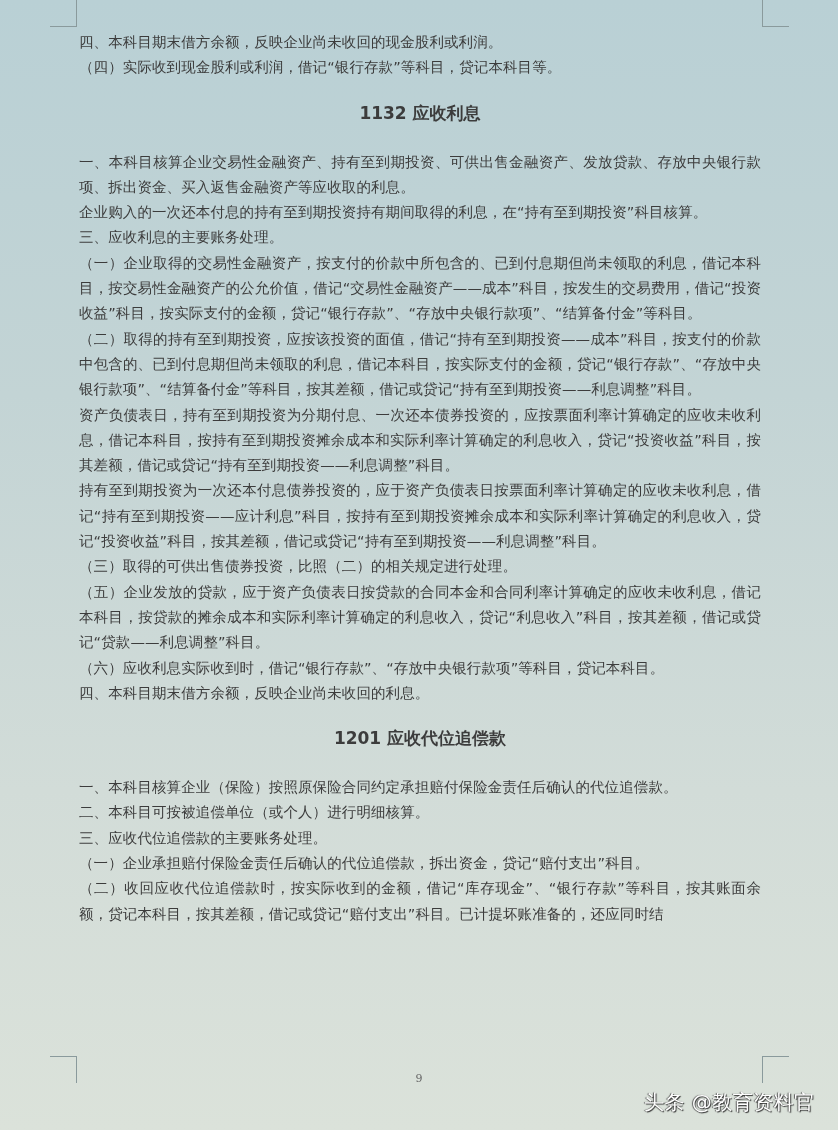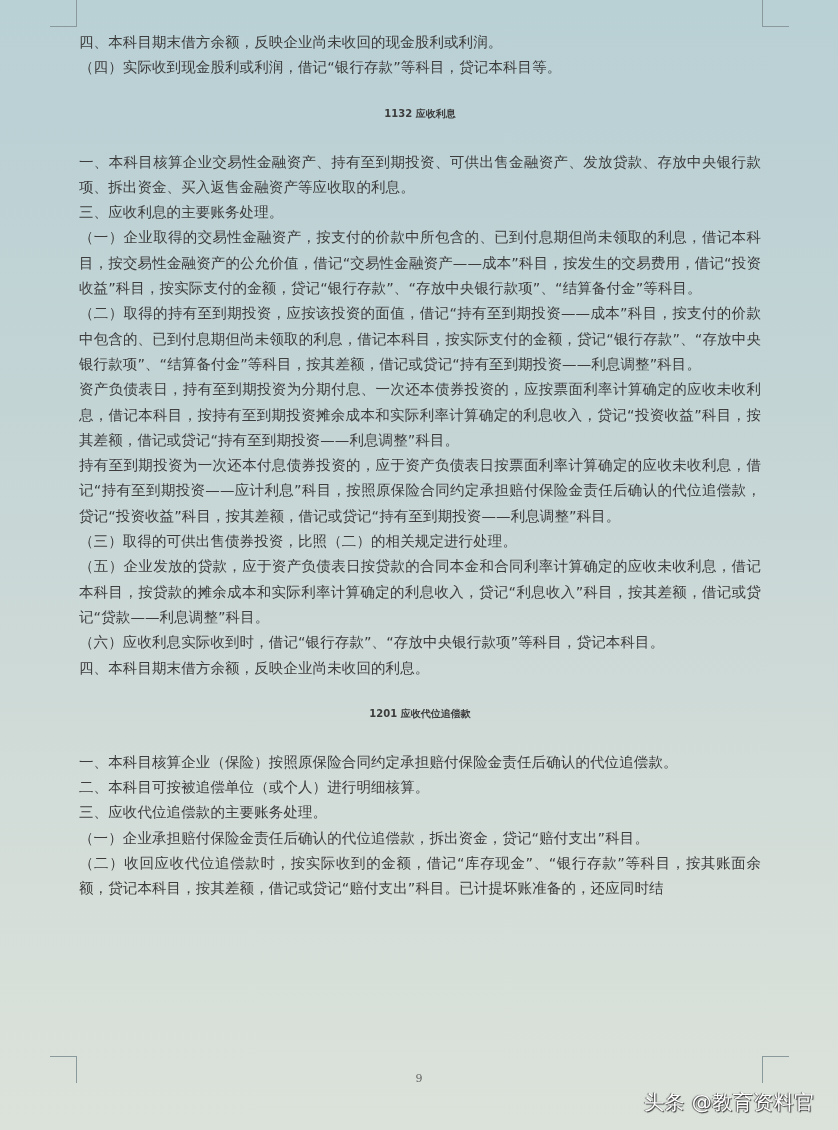--- a/index.html
+++ b/index.html
@@ -9,21 +9,21 @@
       font-family: "DejaVu Sans", "Liberation Sans", sans-serif;
       color: #3c3c3c;
     }
     .corner { position: absolute; width: 26px; height: 26px; border-color: #8a9a9c; border-style: solid; border-width: 0; }
     .c-tl { left: 50px; top: 0; border-right-width: 1px; border-bottom-width: 1px; }
     .c-tr { left: 762px; top: 0; border-left-width: 1px; border-bottom-width: 1px; }
     .c-bl { left: 50px; top: 1056px; border-right-width: 1px; border-top-width: 1px; }
     .c-br { left: 762px; top: 1056px; border-left-width: 1px; border-top-width: 1px; }
     .content { position: absolute; left: 79px; top: 30px; width: 682px; font-size: 14.5px; line-height: 25.3px; }
     .p { margin: 0; text-align: justify; white-space: normal; letter-spacing: 0.1px; }
-    .heading { text-align: center; margin: 0; font-size: 10px; line-height: 25px; }
+    .heading { text-align: center; margin: 0; font-size: 17px; line-height: 25px; }
     .gap-sm { height: 20px; }
     .gap-lg { height: 24px; }
     .page-num { position: absolute; left: 0; width: 838px; top: 1072px; text-align: center; font-size: 11px; color: #666; font-family: "DejaVu Serif", serif; }
     .watermark { position: absolute; left: 644px; top: 1089px; font-size: 20px; color: #ffffff; text-shadow: 1px 1px 1px #333, -1px 0 1px #555; letter-spacing: 0.5px; }
   </style>
 </head>
 <body>
 
 <div class="corner c-tl"></div>
 <div class="corner c-tr"></div>
@@ -32,25 +32,26 @@
 
 <div class="content">
   <p class="p">四、本科目期末借方余额，反映企业尚未收回的现金股利或利润。</p>
   <p class="p">（四）实际收到现金股利或利润，借记“银行存款”等科目，贷记本科目等。</p>
 
   <div class="gap-sm"></div>
   <h2 class="heading">1132 应收利息</h2>
   <div class="gap-lg"></div>
 
   <p class="p">一、本科目核算企业交易性金融资产、持有至到期投资、可供出售金融资产、发放贷款、存放中央银行款项、拆出资金、买入返售金融资产等应收取的利息。</p>
+  <p class="p">企业购入的一次还本付息的持有至到期投资持有期间取得的利息，在“持有至到期投资”科目核算。</p>
   <p class="p">三、应收利息的主要账务处理。</p>
   <p class="p">（一）企业取得的交易性金融资产，按支付的价款中所包含的、已到付息期但尚未领取的利息，借记本科目，按交易性金融资产的公允价值，借记“交易性金融资产——成本”科目，按发生的交易费用，借记“投资收益”科目，按实际支付的金额，贷记“银行存款”、“存放中央银行款项”、“结算备付金”等科目。</p>
   <p class="p">（二）取得的持有至到期投资，应按该投资的面值，借记“持有至到期投资——成本”科目，按支付的价款中包含的、已到付息期但尚未领取的利息，借记本科目，按实际支付的金额，贷记“银行存款”、“存放中央银行款项”、“结算备付金”等科目，按其差额，借记或贷记“持有至到期投资——利息调整”科目。</p>
   <p class="p">资产负债表日，持有至到期投资为分期付息、一次还本债券投资的，应按票面利率计算确定的应收未收利息，借记本科目，按持有至到期投资摊余成本和实际利率计算确定的利息收入，贷记“投资收益”科目，按其差额，借记或贷记“持有至到期投资——利息调整”科目。</p>
-  <p class="p">持有至到期投资为一次还本付息债券投资的，应于资产负债表日按票面利率计算确定的应收未收利息，借记“持有至到期投资——应计利息”科目，按照原保险合同约定承担赔付保险金责任后确认的代位追偿款，贷记“投资收益”科目，按其差额，借记或贷记“持有至到期投资——利息调整”科目。</p>
+  <p class="p">持有至到期投资为一次还本付息债券投资的，应于资产负债表日按票面利率计算确定的应收未收利息，借记“持有至到期投资——应计利息”科目，按持有至到期投资摊余成本和实际利率计算确定的利息收入，贷记“投资收益”科目，按其差额，借记或贷记“持有至到期投资——利息调整”科目。</p>
   <p class="p">（三）取得的可供出售债券投资，比照（二）的相关规定进行处理。</p>
   <p class="p">（五）企业发放的贷款，应于资产负债表日按贷款的合同本金和合同利率计算确定的应收未收利息，借记本科目，按贷款的摊余成本和实际利率计算确定的利息收入，贷记“利息收入”科目，按其差额，借记或贷记“贷款——利息调整”科目。</p>
   <p class="p">（六）应收利息实际收到时，借记“银行存款”、“存放中央银行款项”等科目，贷记本科目。</p>
   <p class="p">四、本科目期末借方余额，反映企业尚未收回的利息。</p>
 
   <div class="gap-sm"></div>
   <h2 class="heading">1201 应收代位追偿款</h2>
   <div class="gap-lg"></div>
 
   <p class="p">一、本科目核算企业（保险）按照原保险合同约定承担赔付保险金责任后确认的代位追偿款。</p>

